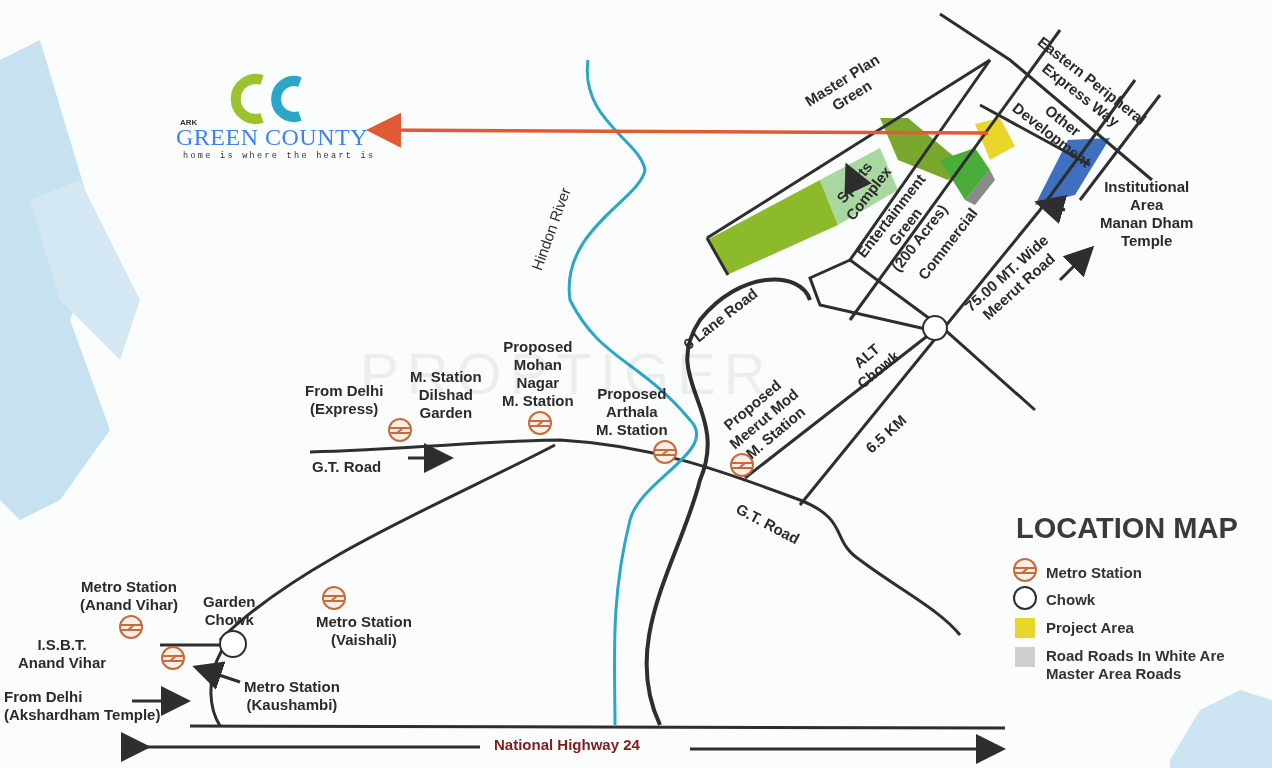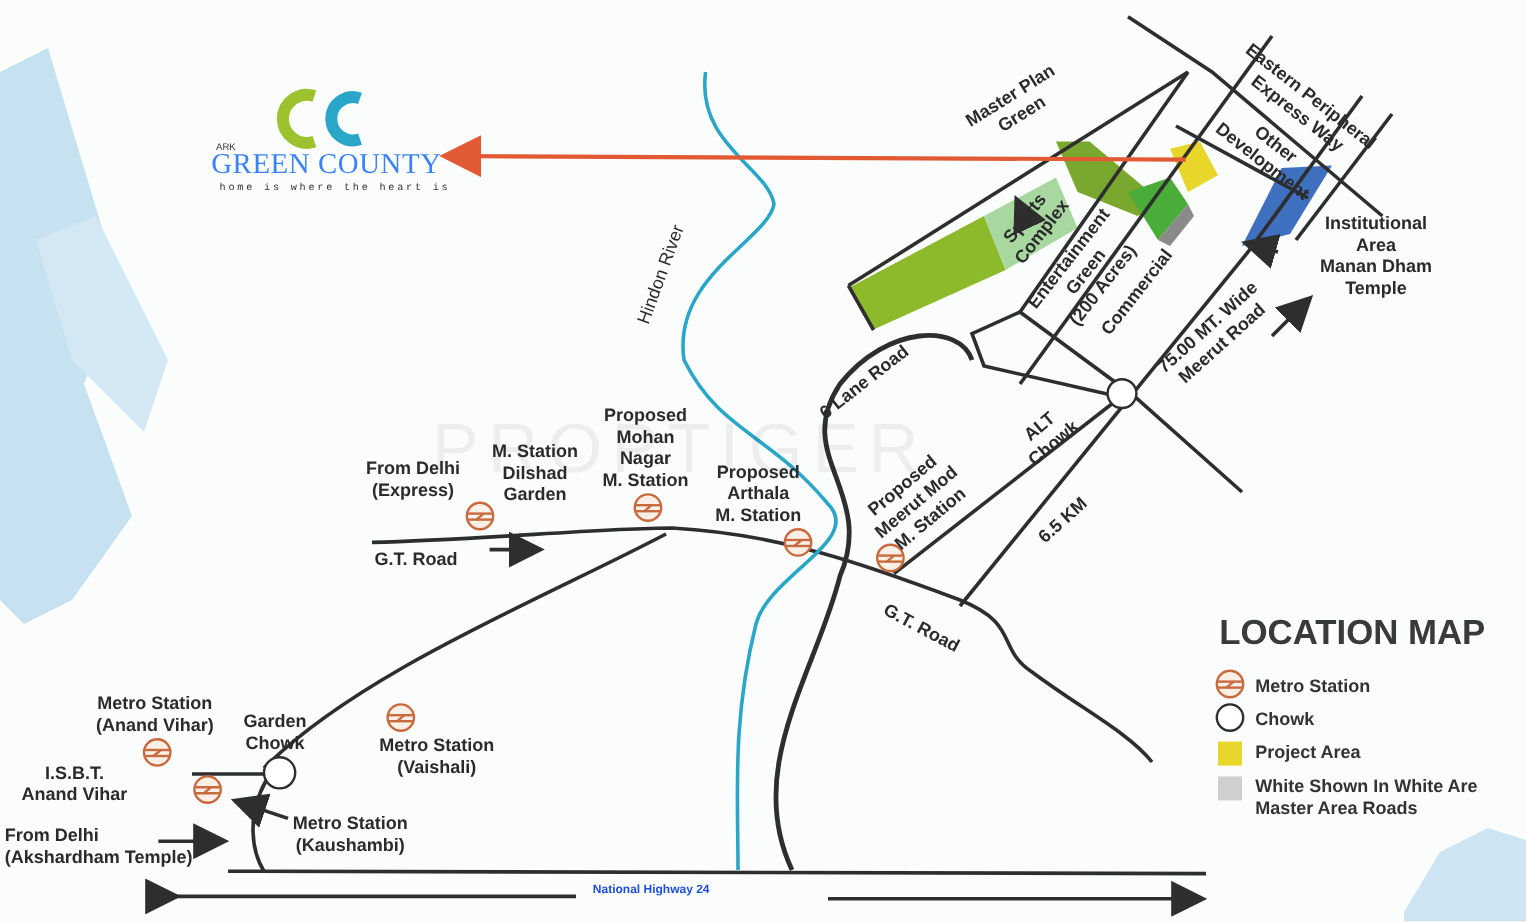--- a/index.html
+++ b/index.html
@@ -1,26 +1,26 @@
 <!DOCTYPE html>
 <html><head>
 <meta charset="utf-8">
 <style>
   html,body{margin:0;padding:0;}
   body{width:1272px;height:768px;overflow:hidden;background:#fbfcfc;position:relative;font-family:"Liberation Sans",sans-serif;}
   #map{position:absolute;left:0;top:0;width:1272px;height:768px;}
   .lbl{position:absolute;font-family:"Liberation Sans",sans-serif;font-weight:bold;color:#2b2b2b;font-size:15px;line-height:18px;text-align:center;white-space:nowrap;}
   .rot{transform-origin:center center;}
-  .logo-ark{position:absolute;left:180px;top:118px;font-size:8px;font-weight:normal;color:#333;}
+  .logo-ark{position:absolute;left:180px;top:118px;font-size:8px;font-weight:bold;color:#333;}
   .logo-name{position:absolute;left:176px;top:124px;font-family:"Liberation Serif",serif;font-size:24px;letter-spacing:0.5px;color:#3b82f6;}
   .logo-tag{position:absolute;left:183px;top:151px;font-size:8.5px;letter-spacing:2.3px;color:#333;font-family:Liberation Mono, monospace;}
   .watermark{position:absolute;left:360px;top:340px;font-size:58px;letter-spacing:8px;color:rgba(0,0,0,0.06);font-family:"Liberation Sans",sans-serif;}
   .legend-title{position:absolute;left:1016px;top:512px;font-size:29px;font-weight:bold;color:#3a3a3a;}
   .legend-item{position:absolute;left:1046px;font-size:15px;font-weight:bold;color:#333;line-height:18px;}
-  .nh-label{position:absolute;left:494px;top:736px;font-size:10px;font-weight:bold;color:#1d4ed8;}
+  .nh-label{position:absolute;left:494px;top:736px;font-size:15px;font-weight:bold;color:#7f1d1d;}
 </style>
 </head>
 <body>
 
 <svg id="map" viewBox="0 0 1272 768" xmlns="http://www.w3.org/2000/svg">
   <defs>
     <marker id="ah" markerWidth="10" markerHeight="10" refX="8" refY="5" orient="auto">
       <path d="M0,0 L10,5 L0,10 z" fill="#2e2e2e"></path>
     </marker>
     <marker id="ahRed" markerWidth="10" markerHeight="10" refX="2" refY="5" orient="auto">
@@ -200,15 +200,15 @@
   <div>From Delhi</div>
     <div>(Akshardham Temple)</div>
 </div>
 <div class="nh-label">National Highway 24</div>
 
 <div class="legend-title">LOCATION MAP</div>
 <div class="legend-item" style="top:564px;">Metro Station</div>
 <div class="legend-item" style="top:591px;">Chowk</div>
 <div class="legend-item" style="top:619px;">Project Area</div>
 <div class="legend-item" style="top:647px;">
-  <div>White Shown In White Are</div>
+  <div>Road Roads In White Are</div>
     <div>Master Area Roads</div>
 </div>
 
 </body></html>

